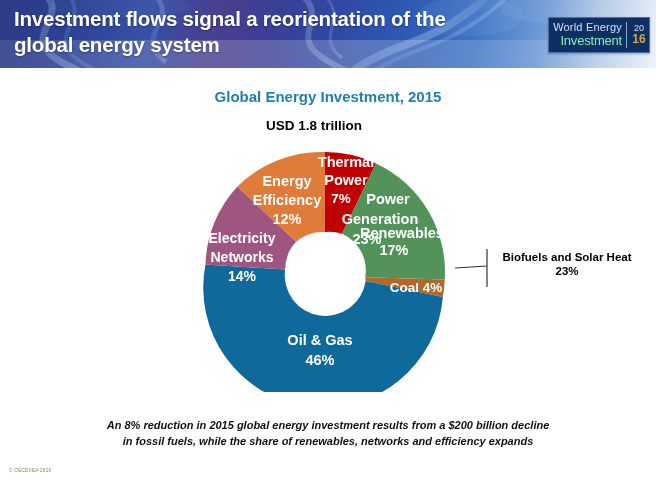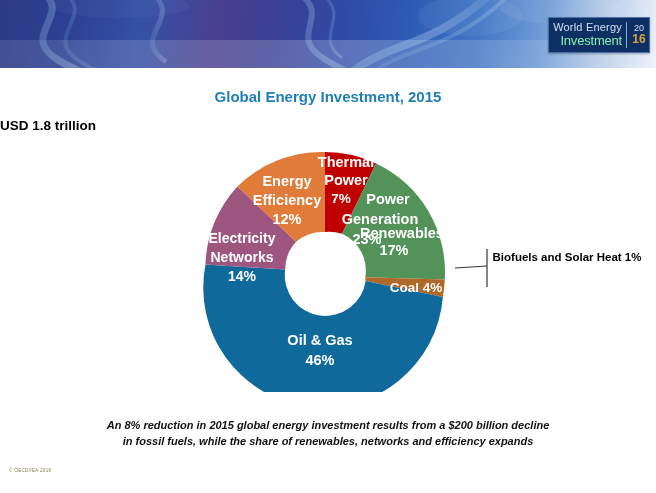--- a/index.html
+++ b/index.html
@@ -121,23 +121,25 @@
     text-align: center;
     font-size: 15px;
     font-weight: bold;
     color: #1f7fb4;
   }
   #chart-subtitle {
     position: absolute;
     left: 0;
     top: 118px;
     width: 532px;
+    text-align: center;
     font-size: 13.5px;
     font-weight: bold;
     color: #000000;
+    padding-left: 48px;
   }
 
   
   #donut-wrap {
     position: absolute;
     left: 180px;
     top: 140px;
     width: 292px;
     height: 252px;
   }
@@ -216,20 +218,22 @@
     <path d="M300,-6 C330,16 290,34 320,56 C336,68 352,72 360,78" stroke="url(#wv)" stroke-width="6" fill="none"></path>
     <path d="M322,-6 C352,18 312,36 342,58" stroke="url(#wv2)" stroke-width="3" fill="none"></path>
     <path d="M352,72 C380,50 410,46 440,30 C462,18 478,6 492,-8" stroke="url(#wv)" stroke-width="8" fill="none"></path>
     <path d="M368,76 C396,54 426,50 456,34 C478,22 494,10 508,-4" stroke="url(#wv2)" stroke-width="4" fill="none"></path>
     <ellipse cx="470" cy="16" rx="52" ry="20" fill="#ffffff" opacity="0.10"></ellipse>
     <ellipse cx="560" cy="8" rx="60" ry="16" fill="#ffffff" opacity="0.12"></ellipse>
     <ellipse cx="120" cy="6" rx="70" ry="12" fill="#ffffff" opacity="0.06"></ellipse>
   </svg>
   <div id="header-sheen"></div>
 
+  <div id="header-title">Investment flows signal a reorientation of the
+global energy system</div>
 
   <div id="wei-logo">
     <div id="wei-words">
       <div class="wei-line1">World Energy</div>
       <div class="wei-line2">Investment</div>
     </div>
     <div id="wei-divider"></div>
     <div id="wei-year">
       <div class="wei-y1">20</div>
       <div class="wei-y2">16</div>
@@ -295,18 +299,18 @@
   </svg>
 </div>
 
 <svg id="callout-line" viewBox="0 0 40 42">
   <path d="M0,21 L32,19" stroke="#333333" stroke-width="1.2" fill="none"></path>
   <path d="M32,2 L32,40" stroke="#333333" stroke-width="1.2" fill="none"></path>
 </svg>
 
 <div id="callout">Biofuels and Solar
 Heat
-1%</div>
+23%</div>
 
 <div id="caption">An 8% reduction in 2015 global energy investment results from a $200 billion decline
 in fossil fuels, while the share of renewables, networks and efficiency expands</div>
 
 <div id="copyright">© OECD/IEA 2016</div>
 
 </body></html>

